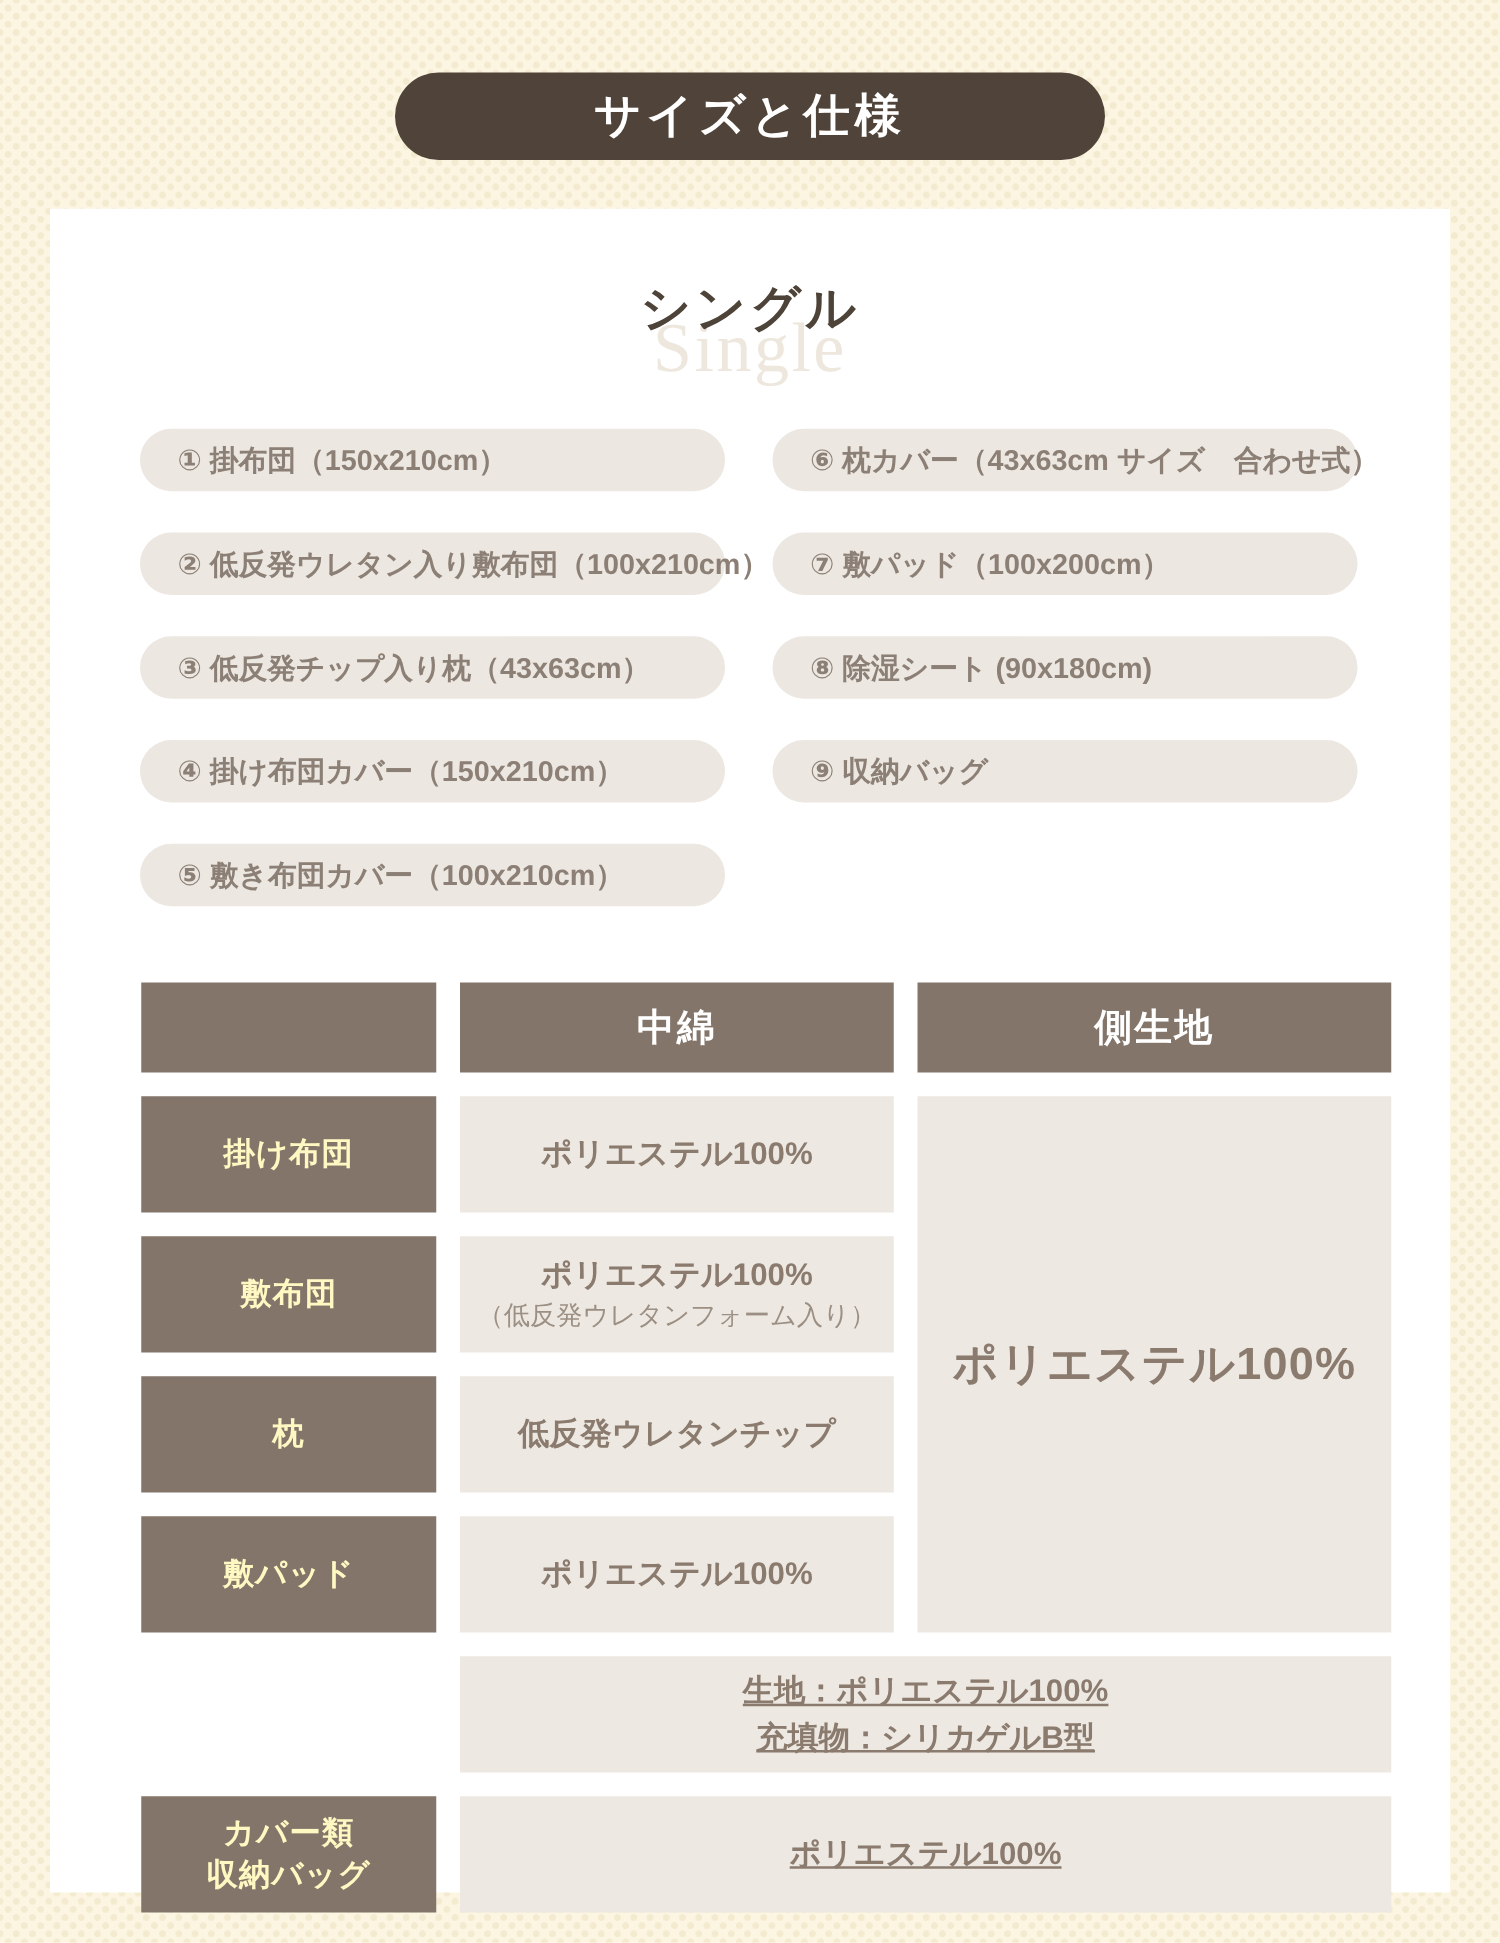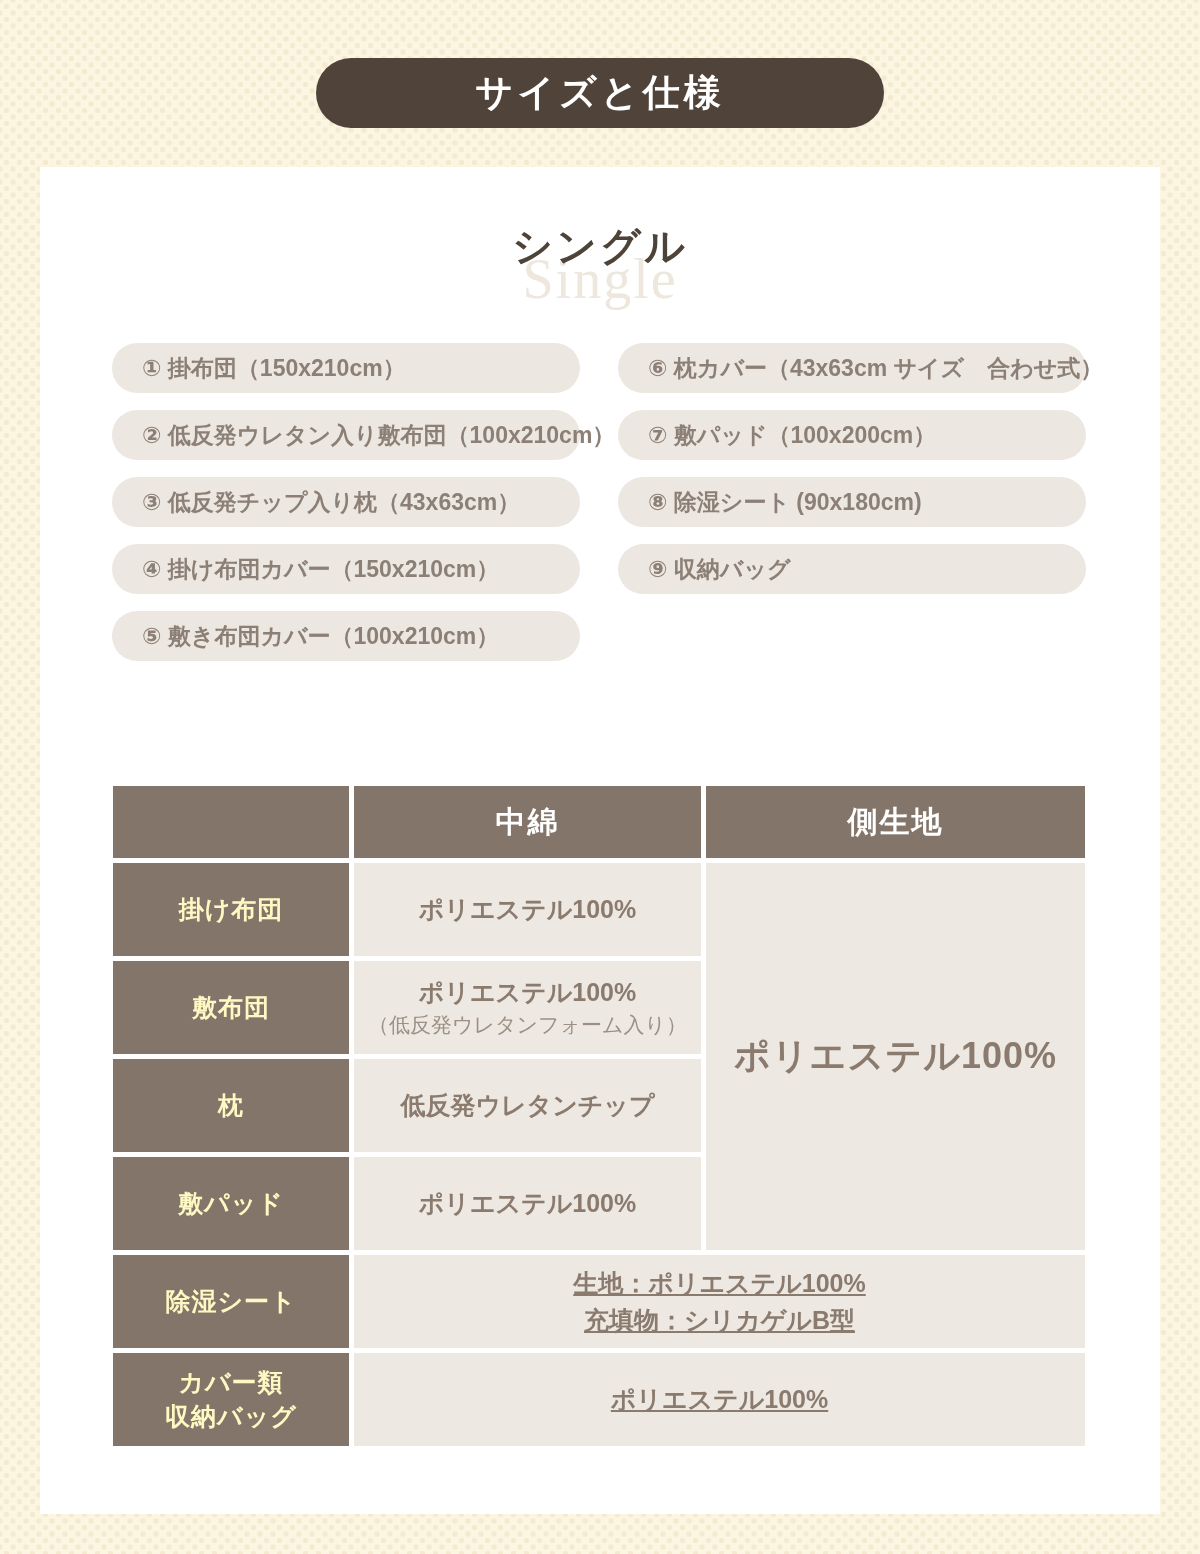--- a/index.html
+++ b/index.html
@@ -44,35 +44,35 @@
     text-align:center;
     font-size:40px;font-weight:bold;
     color:var(--title,#4E4338);
     letter-spacing:3px;
   }
   .items{position:absolute;left:72px;top:176px;width:976px;}
   .col{position:absolute;top:0;width:468px;}
   .col-left{left:0;}
   .col-right{left:506px;}
   .pill{
-    height:50px;margin-bottom:17px;
+    height:50px;margin-bottom:33px;
     border-radius:25px;
     background:var(--pill-bg,#ECE7E1);
     color:var(--pill-text,#8C8076);
     font-size:23px;font-weight:bold;
     display:flex;align-items:center;
     padding-left:30px;box-sizing:border-box;
     white-space:nowrap;
   }
   .spec-table{
     position:absolute;left:73px;top:619px;
     display:grid;
     grid-template-columns:236px 347px 379px;
     grid-template-rows:72px repeat(6,93px);
-    gap:5px;
+    gap:19px;
   }
   .cell{
     display:flex;flex-direction:column;
     align-items:center;justify-content:center;
     text-align:center;
   }
   .head{
     background:var(--brown,#84756A);
     color:#FFFFFF;font-size:30px;font-weight:bold;letter-spacing:2px;
   }
@@ -145,21 +145,20 @@
         <span>ポリエステル100%</span>
         <span class="note">（低反発ウレタンフォーム入り）</span>
       </div>
 
       <div class="cell rowlabel">枕</div>
       <div class="cell data">低反発ウレタンチップ</div>
 
       <div class="cell rowlabel">敷パッド</div>
       <div class="cell data">ポリエステル100%</div>
 
-      <div class="cell rowlabel">除湿シート</div>
       <div class="cell data span-two">
         <span>生地：ポリエステル100%</span>
         <span>充填物：シリカゲルB型</span>
       </div>
 
       <div class="cell rowlabel">
         <span>カバー類</span>
         <span>収納バッグ</span>
       </div>
       <div class="cell data span-two">ポリエステル100%</div>

